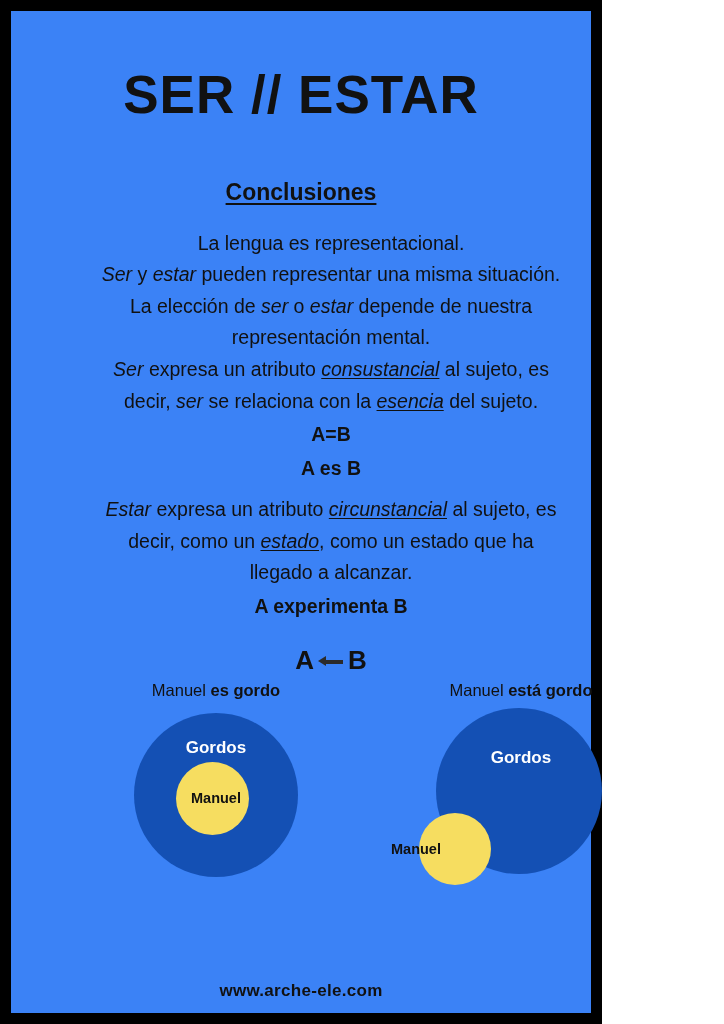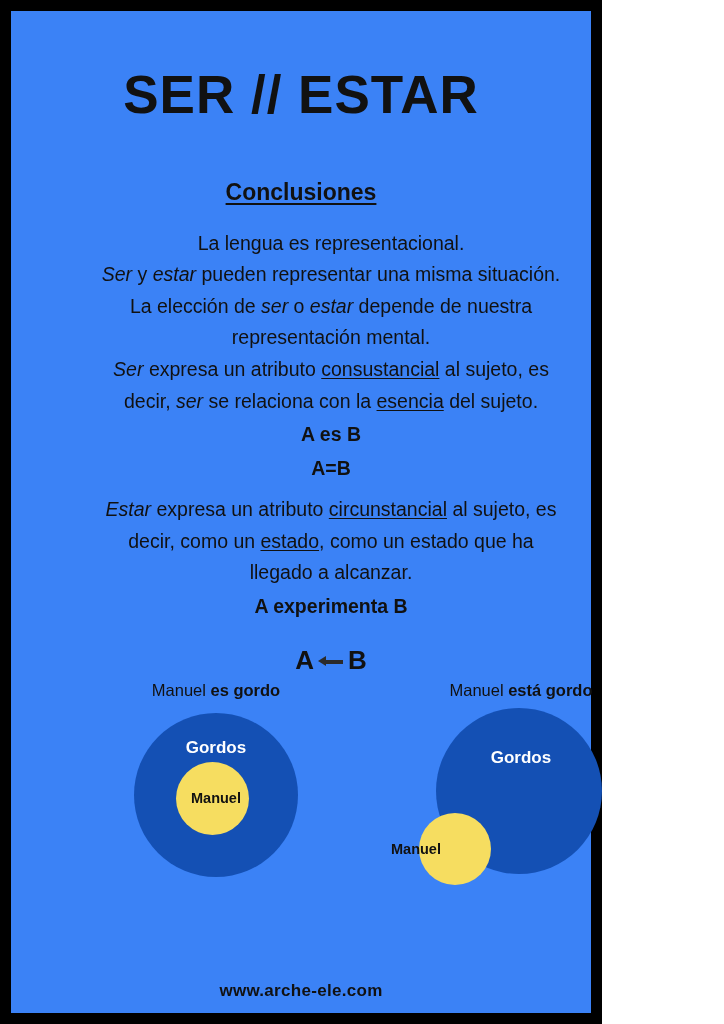--- a/index.html
+++ b/index.html
@@ -49,21 +49,21 @@
     margin: 22px auto 0 auto;
     width: 560px;
     text-align: center;
     font-size: 19.5px;
     line-height: 1.62;
   }
   .body-text .ln {
     display: block;
   }
   .it { font-style: italic; }
-  .ul { text-decoration: underline; text-underline-offset: 2px; }
+  .ul { text-decoration: underline; text-underline-offset: 2px; font-style: italic; }
   .bold-line {
     display: block;
     font-weight: 700;
     font-size: 19.5px;
     margin-top: 2px;
   }
 
   .arrow-line {
     display: block;
     font-weight: 700;
@@ -207,22 +207,22 @@
       <span class="ln">representación mental.</span>
 
       <span class="ln">
         <span class="it">Ser</span><span> expresa un atributo </span><span class="ul">consustancial</span><span> al sujeto, es</span>
       </span>
 
       <span class="ln">
         <span>decir, </span><span class="it">ser</span><span> se relaciona con la </span><span class="ul">esencia</span><span> del sujeto.</span>
       </span>
 
+      <span class="bold-line">A=B</span>
       <span class="bold-line">A es B</span>
-      <span class="bold-line">A=B</span>
 
       <span class="ln" style="margin-top:10px;">
         <span class="it">Estar</span><span> expresa un atributo </span><span class="ul">circunstancial</span><span> al sujeto, es</span>
       </span>
 
       <span class="ln">
         <span>decir, como un </span><span class="ul">estado</span><span>, como un estado que ha</span>
       </span>
 
       <span class="ln">llegado a alcanzar.</span>

